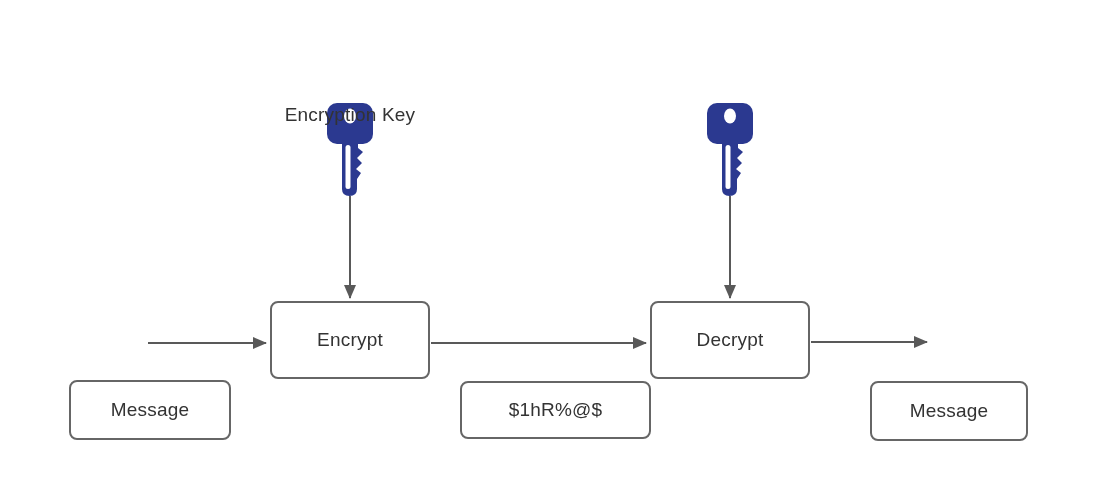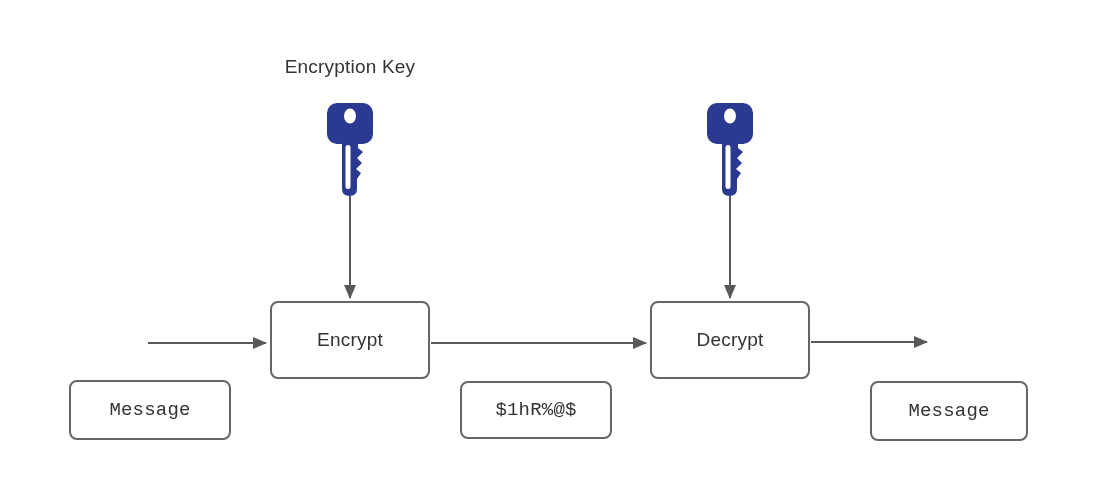--- a/index.html
+++ b/index.html
@@ -20,36 +20,37 @@
     position:absolute;left:0;top:0;
     color:var(--line);
   }
   .label{
     position:absolute;
     width:200px;
     text-align:center;
     font-size:19px;
     color:var(--text);
     letter-spacing:0.2px;
+    margin-top:48px;
   }
   .node{
     position:absolute;
     box-sizing:border-box;
     border:2px solid var(--box-border);
     border-radius:8px;
     background:#ffffff;
     display:flex;
     align-items:center;
     justify-content:center;
     font-size:19px;
     color:var(--text);
     letter-spacing:0.2px;
   }
   .process{width:160px;height:78px;}
-  .data{height:60px;font-family:Liberation Mono, monospace;}
+  .data{height:60px;}
 </style>
 </head>
 <body>
 
 <div class="canvas">
 
   <svg class="layer" width="1100" height="484" viewBox="0 0 1100 484">
     <defs>
       <marker id="arrow" viewBox="0 0 14 12" refX="13" refY="6" markerWidth="14" markerHeight="12" markerUnits="userSpaceOnUse" orient="auto-start-reverse">
         <path d="M0 0 L14 6 L0 12 Z" fill="currentColor"></path>
@@ -80,17 +81,17 @@
 
   <div class="label" style="left:250px;top:56px">Encryption Key</div>
 
 
   <div class="node process" style="left:270px;top:301px">Encrypt</div>
 
   <div class="node process" style="left:650px;top:301px">Decrypt</div>
 
   <div class="node data" style="left:69px;top:380px;width:162px">Message</div>
 
-  <div class="node data" style="left:460px;top:381px;width:152px;height:58px">$1hR%@$</div>
+  <div class="node data" style="left:460px;top:381px;width:191px;height:58px">$1hR%@$</div>
 
   <div class="node data" style="left:870px;top:381px;width:158px">Message</div>
 
 </div>
 
 </body></html>

